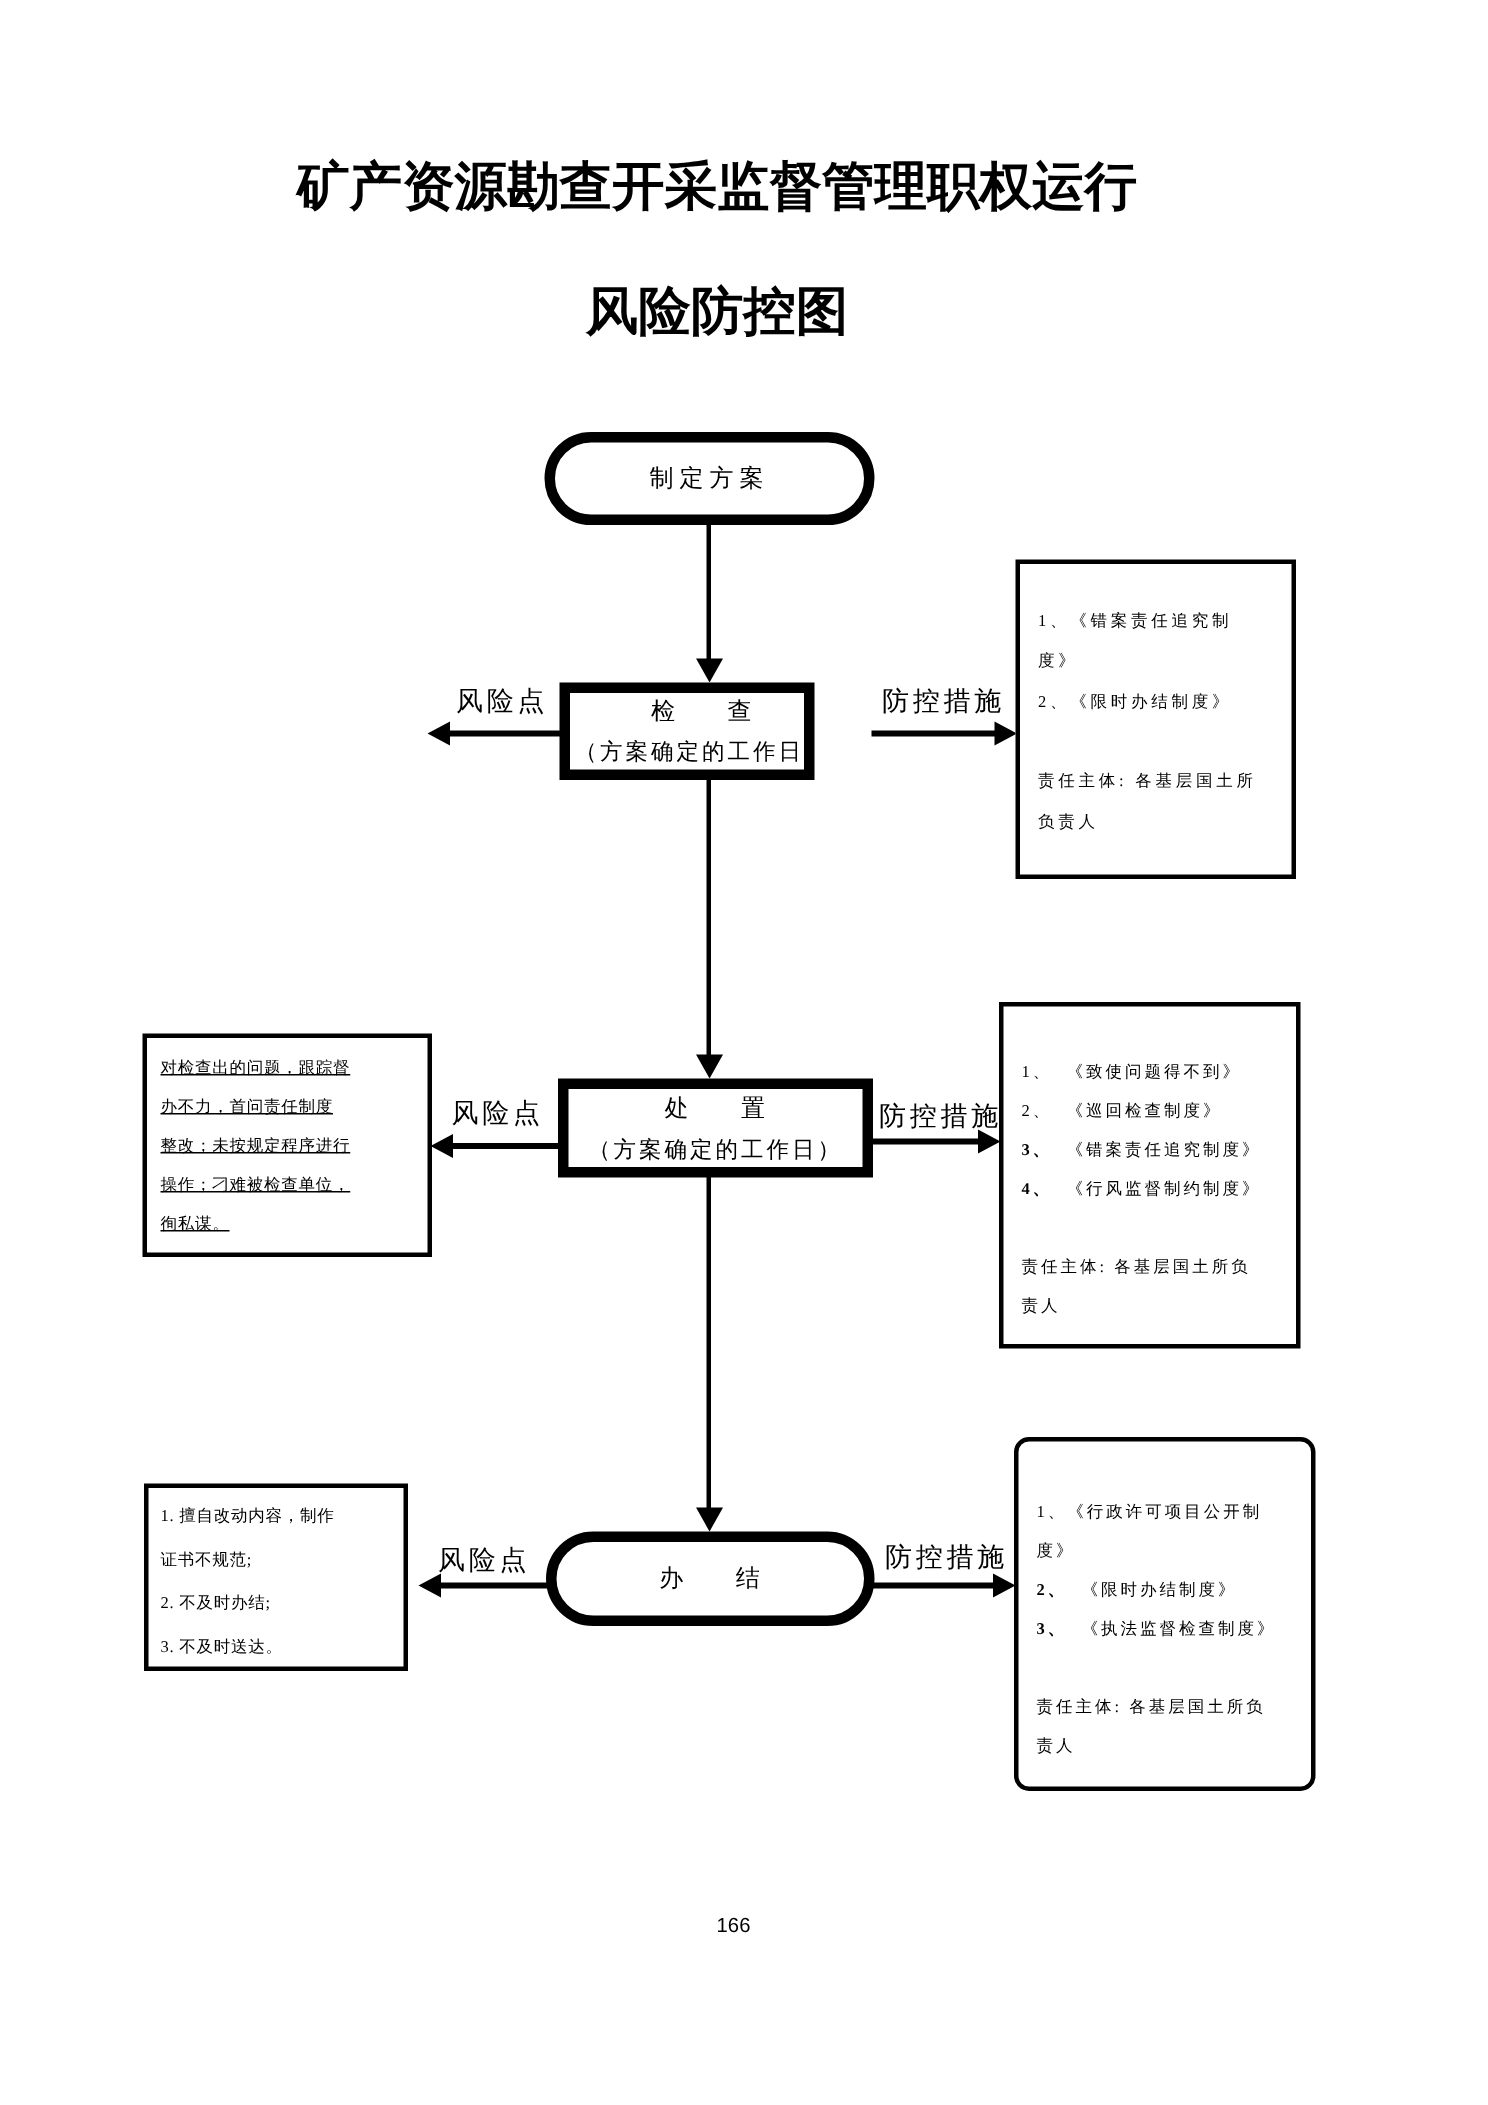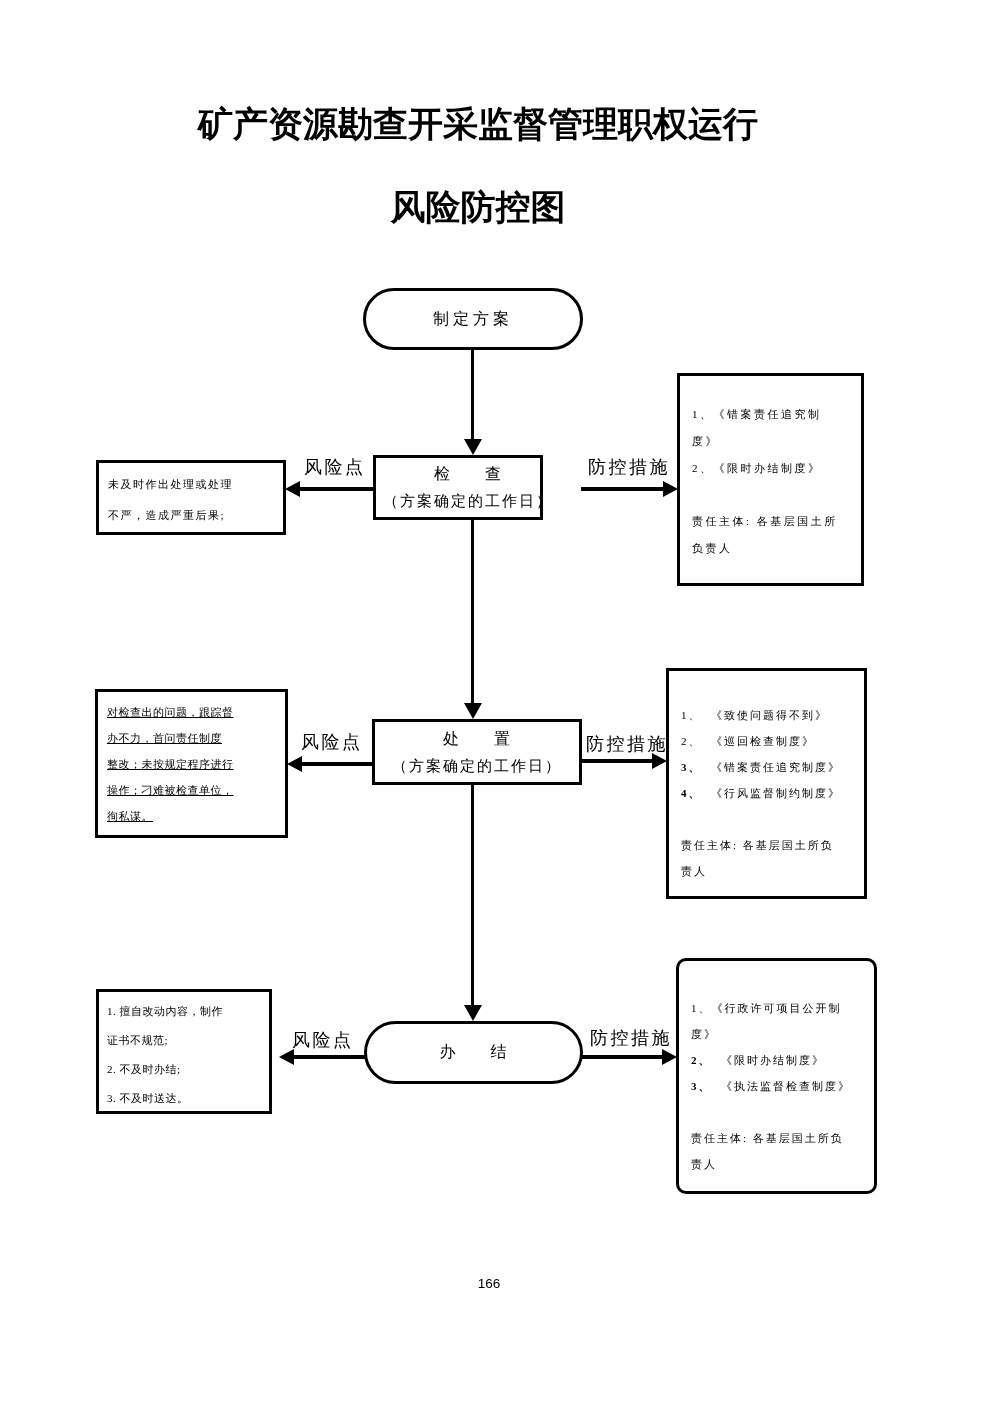--- a/index.html
+++ b/index.html
@@ -7,21 +7,21 @@
   .page {
     position:relative; width:992px; height:1403px; background:#ffffff;
     font-family:"Liberation Serif","DejaVu Serif",serif; color:#000;
     overflow:hidden; margin:0 auto;
   }
   .title { position:absolute; left:0; width:992px; text-align:center;
     font-weight:bold; font-size:35px; line-height:1.2; white-space:pre; }
   #t1 { top:104px; transform:translateX(-18px); }
   #t2 { top:187px; transform:translateX(-18px); }
 
-  .shape { position:absolute; border:3px solid #000000; background:#fff;
+  .shape { position:absolute; border:7px solid #000000; background:#fff;
     display:flex; flex-direction:column; align-items:center; justify-content:center; }
   .stadium { border-radius:32px; }
   .node-title { font-size:16px; white-space:pre; letter-spacing:1px; }
   .node-sub { font-size:15px; letter-spacing:2px; margin-top:7px; white-space:pre; }
 
   #start { left:363px; top:288px; width:220px; height:62px; }
   #step1 { left:373px; top:455px; width:170px; height:65px;padding-left:20px; }
   #step2 { left:372px; top:719px; width:210px; height:66px; }
   #end   { left:364px; top:1021px; width:219px; height:63px; }
 
@@ -108,24 +108,20 @@
     <div class="node-sub">（方案确定的工作日）</div>
   </div>
 
   <div class="flow-label" id="rl1">风险点</div>
   <div class="flow-label" id="ml1">防控措施</div>
   <div class="hline" id="h1l-line"></div>
   <div class="head-left" id="h1l-head"></div>
   <div class="hline" id="h1r-line"></div>
   <div class="head-right" id="h1r-head"></div>
 
-  <div class="sidebox" id="rb1">
-    <div class="bl">未及时作出处理或处理</div>
-    <div class="bl">不严，造成严重后果;</div>
-  </div>
 
   <div class="sidebox" id="mb1">
     <div class="bl">1、《错案责任追究制</div>
     <div class="bl">度》</div>
     <div class="bl">2、《限时办结制度》</div>
     <div class="bl subject">责任主体: 各基层国土所</div>
     <div class="bl">负责人</div>
   </div>
 
   <div class="vline" id="va2-line"></div>

